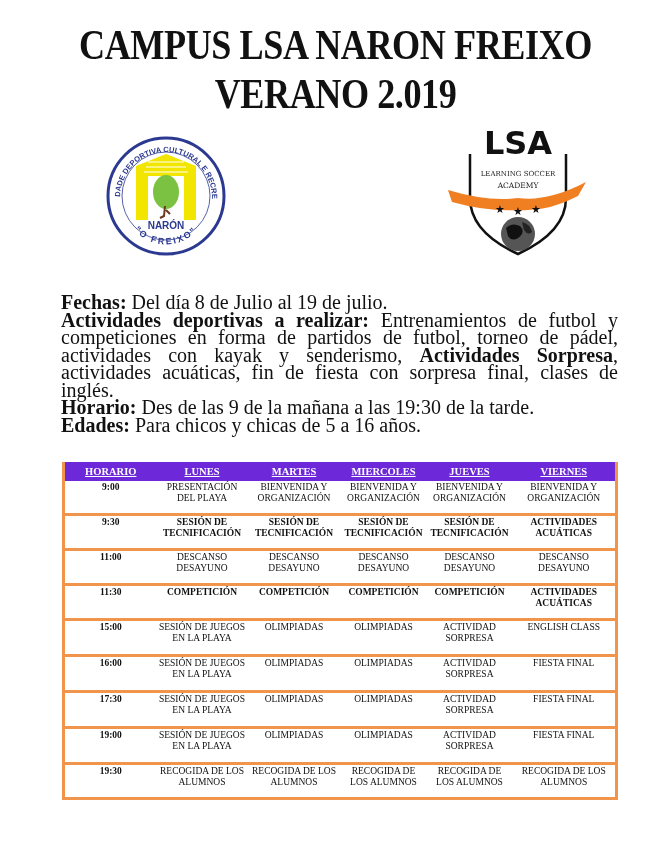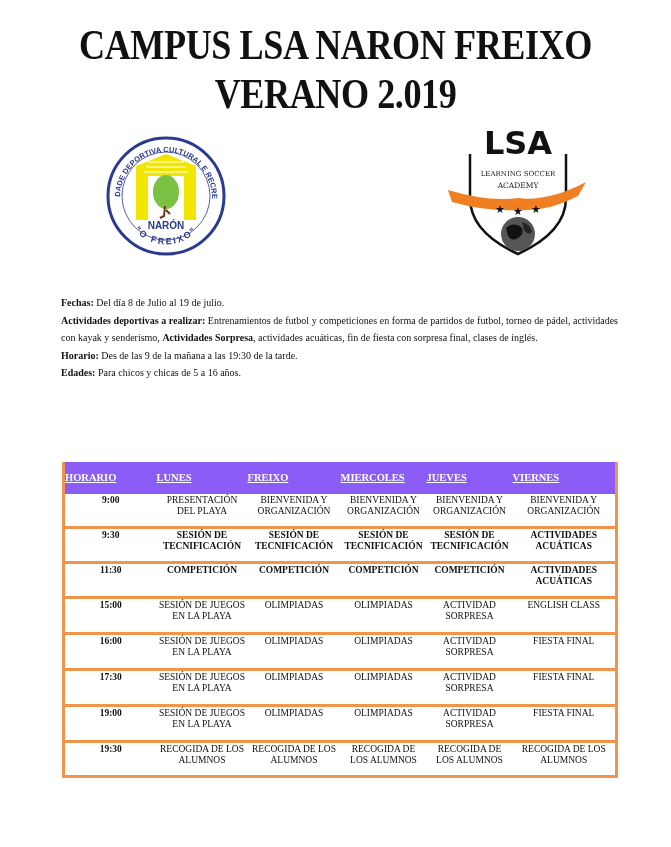--- a/index.html
+++ b/index.html
@@ -9,30 +9,30 @@
            font-family: "Liberation Serif", serif; font-weight: bold;
            font-size: 42px; letter-spacing: -0.5px; line-height: 46px;
            transform: scaleX(0.86); transform-origin: center; }
   .title.l1 { top: 22px; }
   .title.l2 { top: 71px; }
 
   .logo-left { position: absolute; left: 106px; top: 136px; width: 120px; height: 120px; }
   .logo-right { position: absolute; left: 448px; top: 124px; width: 140px; height: 134px; }
 
   .info { position: absolute; left: 61px; top: 294px; width: 557px;
-          font-family: "Liberation Serif", serif; font-size: 10px; line-height: 17.5px;
+          font-family: "Liberation Serif", serif; font-size: 20px; line-height: 17.5px;
           text-align: justify; }
   .info p { margin: 0; }
   .info b { font-weight: bold; }
 
   table.sched { position: absolute; left: 62px; top: 462px; width: 553px;
                 border-collapse: collapse; table-layout: fixed;
                 font-family: "Liberation Serif", serif; font-size: 9.5px; line-height: 11.3px; }
-  table.sched th { background: #8b5cf6; color: #fff; font-weight: bold; text-decoration: underline;
-                   font-size: 10.5px; height: 32px; padding: 0; text-align: left; }
+  table.sched th { background: #6d28d9; color: #fff; font-weight: bold; text-decoration: underline;
+                   font-size: 10.5px; height: 19px; padding: 0; text-align: center; }
   table.sched td { border-top: 3px solid #F4A460; border-color: #F0954B; vertical-align: top;
                    text-align: center; padding: 1px 2px 0 2px; }
   table.sched tr.r td { height: 31px; }
   table.sched tr.r3 td { height: 32px; }
   table.sched tr.r-first td { border-top: none; margin-top: 28px; }
   table.sched { border-left: 3px solid #F0954B; border-right: 3px solid #F0954B; border-bottom: 3px solid #F0954B; }
   td.time { font-weight: bold; }
   td.bold { font-weight: bold; }
   col.c0 { width: 93px; } col.c1 { width: 91px; } col.c2 { width: 93px; }
   col.c3 { width: 86px; } col.c4 { width: 86px; } col.c5 { width: 104px; }
@@ -96,21 +96,21 @@
       <col class="c1">
       <col class="c2">
       <col class="c3">
       <col class="c4">
       <col class="c5">
     </colgroup>
   <thead>
     <tr>
       <th>HORARIO</th>
       <th>LUNES</th>
-      <th>FREIXO</th>
+      <th>MARTES</th>
       <th>MIERCOLES</th>
       <th>JUEVES</th>
       <th>VIERNES</th>
     </tr>
   </thead>
   <tbody>
     <tr class="r r-first">
       <td class="time">9:00</td>
       <td>PRESENTACIÓN DEL PLAYA</td>
       <td>BIENVENIDA Y ORGANIZACIÓN</td>
@@ -118,20 +118,28 @@
       <td>BIENVENIDA Y ORGANIZACIÓN</td>
       <td>BIENVENIDA Y ORGANIZACIÓN</td>
     </tr>
     <tr class="r">
       <td class="time">9:30</td>
       <td class="bold">SESIÓN DE TECNIFICACIÓN</td>
       <td class="bold">SESIÓN DE TECNIFICACIÓN</td>
       <td class="bold">SESIÓN DE TECNIFICACIÓN</td>
       <td class="bold">SESIÓN DE TECNIFICACIÓN</td>
       <td class="bold">ACTIVIDADES ACUÁTICAS</td>
+    </tr>
+    <tr class="r">
+      <td class="time">11:00</td>
+      <td>DESCANSO DESAYUNO</td>
+      <td>DESCANSO DESAYUNO</td>
+      <td>DESCANSO DESAYUNO</td>
+      <td>DESCANSO DESAYUNO</td>
+      <td>DESCANSO DESAYUNO</td>
     </tr>
     <tr class="r">
       <td class="time">11:30</td>
       <td class="bold">COMPETICIÓN</td>
       <td class="bold">COMPETICIÓN</td>
       <td class="bold">COMPETICIÓN</td>
       <td class="bold">COMPETICIÓN</td>
       <td class="bold">ACTIVIDADES ACUÁTICAS</td>
     </tr>
     <tr class="r r3">

